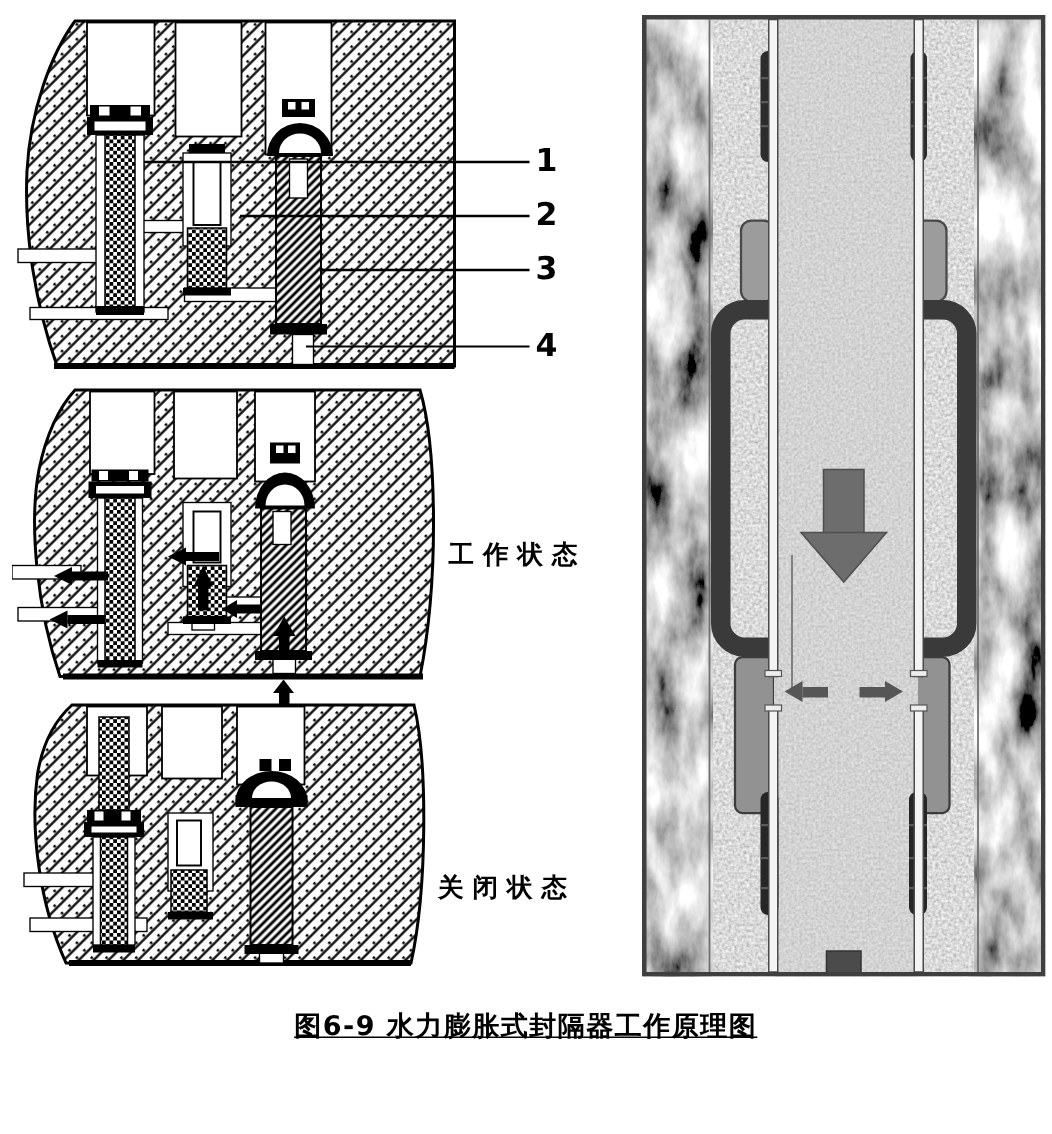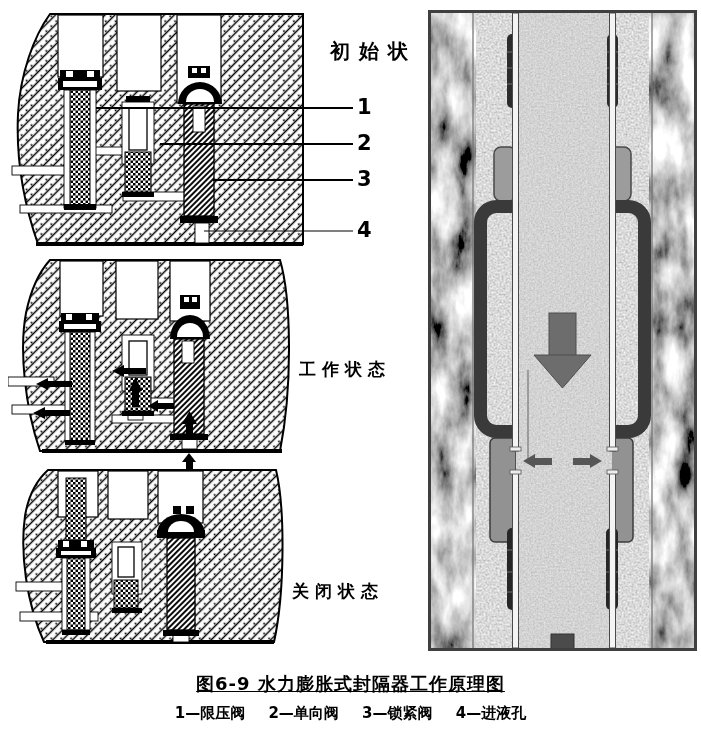--- a/index.html
+++ b/index.html
@@ -295,29 +295,22 @@
     <g fill="#565656">
       <polygon points="95,451 107,444 107,458"></polygon>
       <rect x="107" y="448" width="17" height="7"></rect>
       <polygon points="174,451 162,444 162,458"></polygon>
       <rect x="145" y="448" width="17" height="7"></rect>
     </g>
     <rect x="123" y="624" width="23" height="15" fill="#4b4b4b" stroke="#333" stroke-width="1"></rect>
     <rect x="1.5" y="1.5" width="266" height="638" fill="none" stroke="#3f3f3f" stroke-width="3"></rect>
   </svg>
 
-  <span class="state-label lbl-initial">初始状</span>
   <span class="state-label lbl-working">工作状态</span>
   <span class="state-label lbl-closed">关闭状态</span>
 
   <span class="callout-num n1">1</span>
   <span class="callout-num n2">2</span>
   <span class="callout-num n3">3</span>
   <span class="callout-num n4">4</span>
 
   <div class="caption">图6-9 水力膨胀式封隔器工作原理图</div>
-  <div class="legend">
-    <span>1—限压阀</span>
-    <span>2—单向阀</span>
-    <span>3—锁紧阀</span>
-    <span>4—进液孔</span>
-  </div>
 </div>
 
 </body></html>

